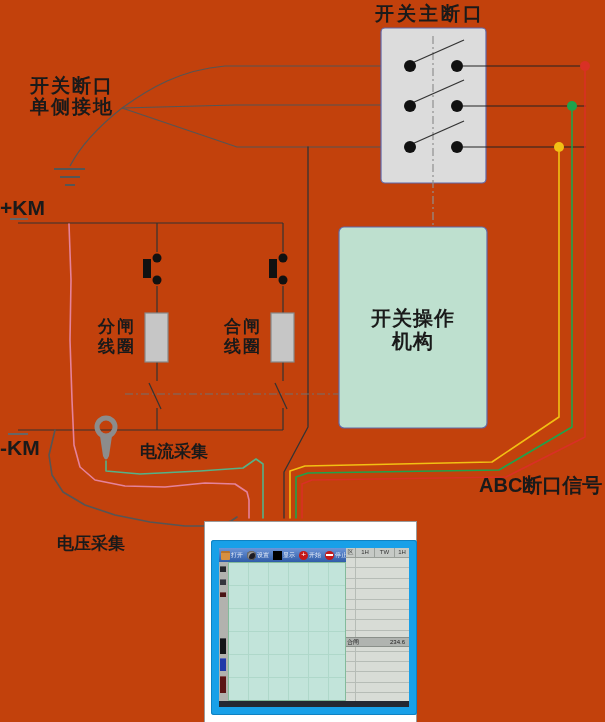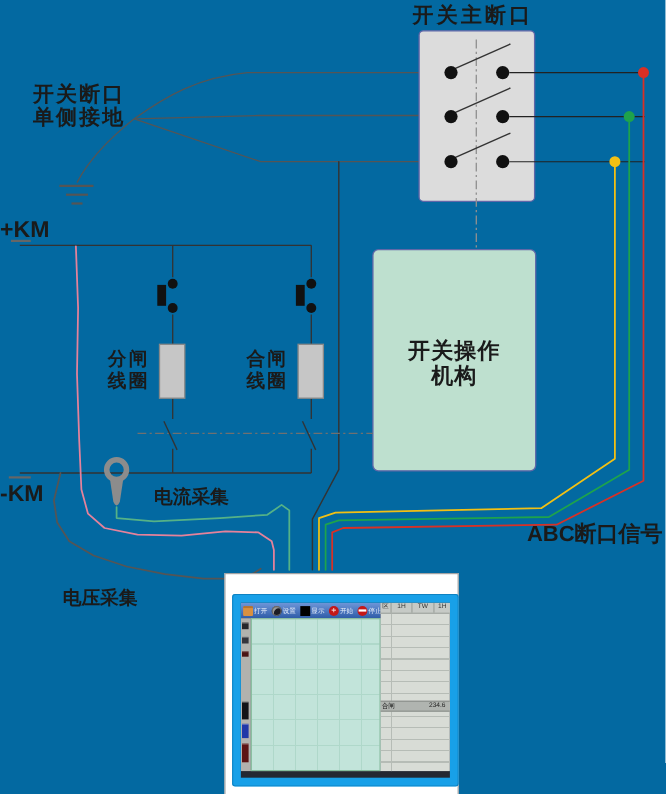--- a/index.html
+++ b/index.html
@@ -1,16 +1,16 @@
 <!DOCTYPE html>
 <html><head>
 <meta charset="utf-8">
 <style>
   html,body{margin:0;padding:0;background:#fff;}
-  .canvas{position:relative;width:605px;height:722px;background:#0369a1;overflow:hidden;
+  .canvas{position:relative;width:605px;height:722px;background:#c2410c;overflow:hidden;
           font-family:"Liberation Sans",sans-serif;}
   svg.schematic{position:absolute;left:0;top:0;}
   svg.schematic text{font-family:"Liberation Sans",sans-serif;font-weight:bold;fill:#1a1a1a;}
 
   
   .frame{position:absolute;left:204px;top:521px;width:213px;height:205px;background:#fff;
          border:1px solid #9a9a9a;box-sizing:border-box;}
   .photo{position:absolute;left:211px;top:540px;width:206px;height:175px;background:#18a0e8;
          border-radius:3px;box-shadow:inset 0 0 0 1px #0f82c2;}
   .screen{position:absolute;left:8px;top:8px;right:8px;bottom:8px;background:#242832;overflow:hidden;}

